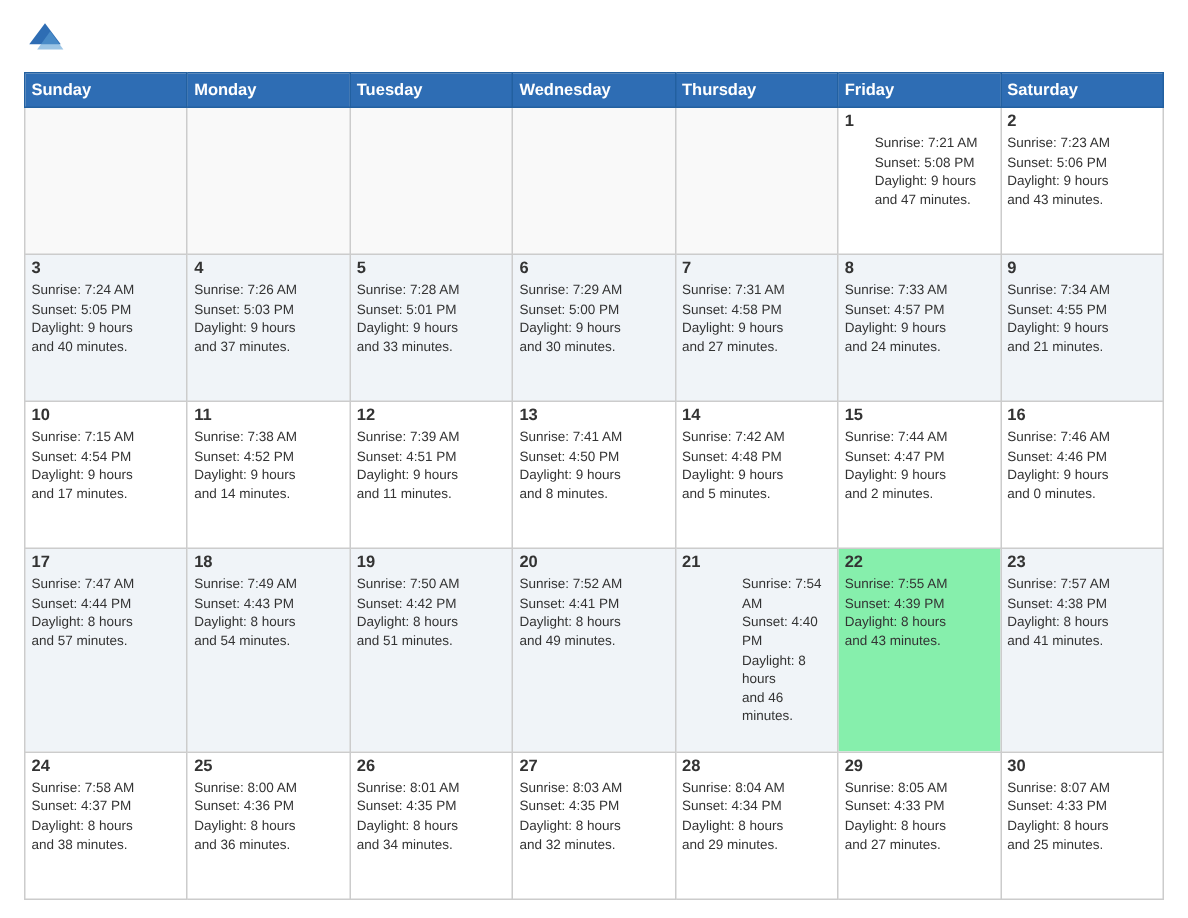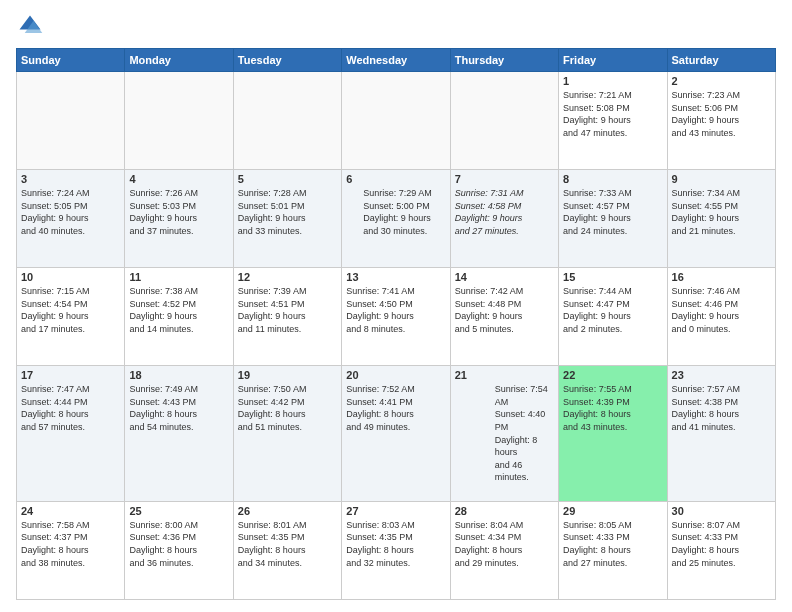--- a/index.html
+++ b/index.html
@@ -138,21 +138,21 @@
     </thead>
     <tbody id="calendar-body">
     <tr>
           <td class="empty-cell"></td>
           <td class="empty-cell"></td>
           <td class="empty-cell"></td>
           <td class="empty-cell"></td>
           <td class="empty-cell"></td>
           <td>
             <span class="day-num">1</span>
-            <div class="day-info" style="white-space: pre-line;">Sunrise: 7:21 AM
+            <div class="day-info" style="white-space: pre-line; margin-left: 20px;">Sunrise: 7:21 AM
 Sunset: 5:08 PM
 Daylight: 9 hours
 and 47 minutes.</div>
           </td>
           <td>
             <span class="day-num">2</span>
             <div class="day-info" style="white-space: pre-line;">Sunrise: 7:23 AM
 Sunset: 5:06 PM
 Daylight: 9 hours
 and 43 minutes.</div>
@@ -175,28 +175,28 @@
           </td>
           <td style="background: rgb(240, 244, 248);">
             <span class="day-num">5</span>
             <div class="day-info" style="white-space: pre-line;">Sunrise: 7:28 AM
 Sunset: 5:01 PM
 Daylight: 9 hours
 and 33 minutes.</div>
           </td>
           <td style="background: rgb(240, 244, 248);">
             <span class="day-num">6</span>
-            <div class="day-info" style="white-space: pre-line; margin-left: 17px;">Sunrise: 7:29 AM
+            <div class="day-info" style="white-space: pre-line;">Sunrise: 7:29 AM
 Sunset: 5:00 PM
 Daylight: 9 hours
 and 30 minutes.</div>
           </td>
           <td style="background: rgb(240, 244, 248);">
             <span class="day-num">7</span>
-            <div class="day-info" style="white-space: pre-line; font-style: italic;">Sunrise: 7:31 AM
+            <div class="day-info" style="white-space: pre-line;">Sunrise: 7:31 AM
 Sunset: 4:58 PM
 Daylight: 9 hours
 and 27 minutes.</div>
           </td>
           <td style="background: rgb(240, 244, 248);">
             <span class="day-num">8</span>
             <div class="day-info" style="white-space: pre-line;">Sunrise: 7:33 AM
 Sunset: 4:57 PM
 Daylight: 9 hours
 and 24 minutes.</div>

